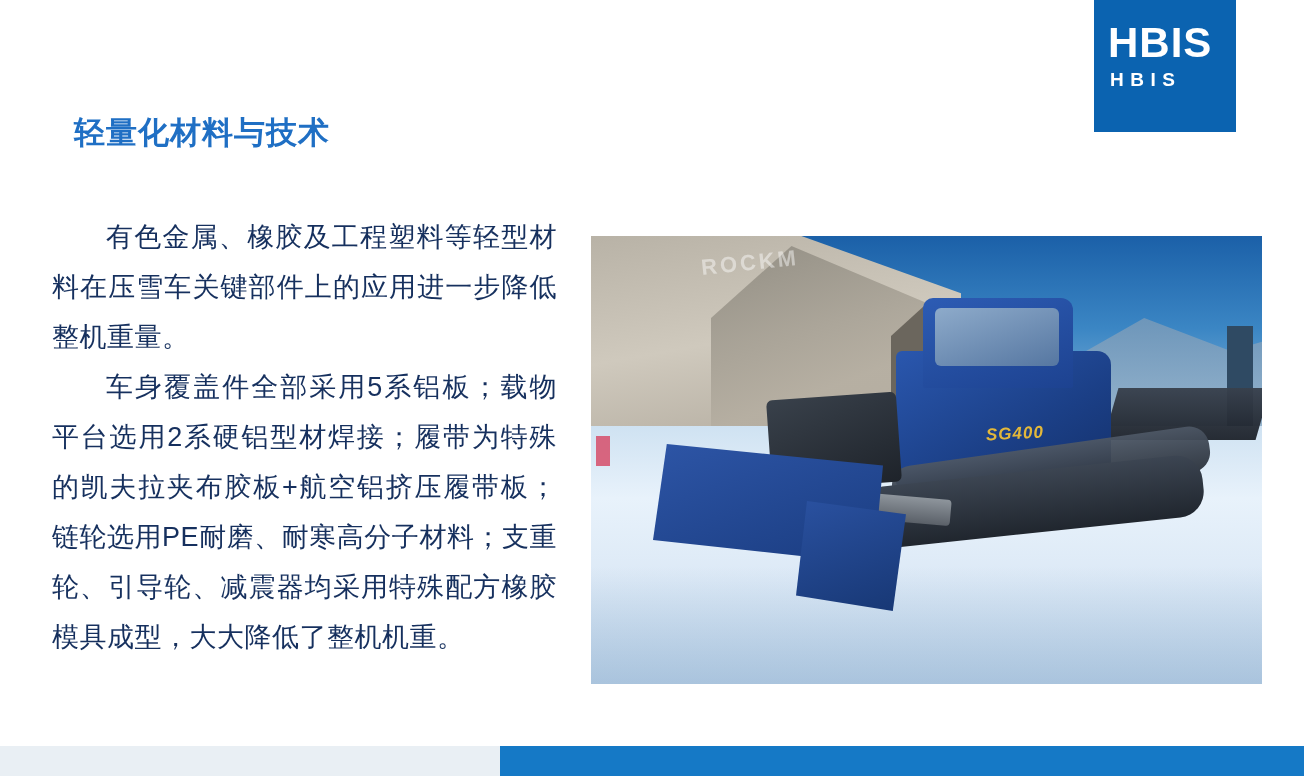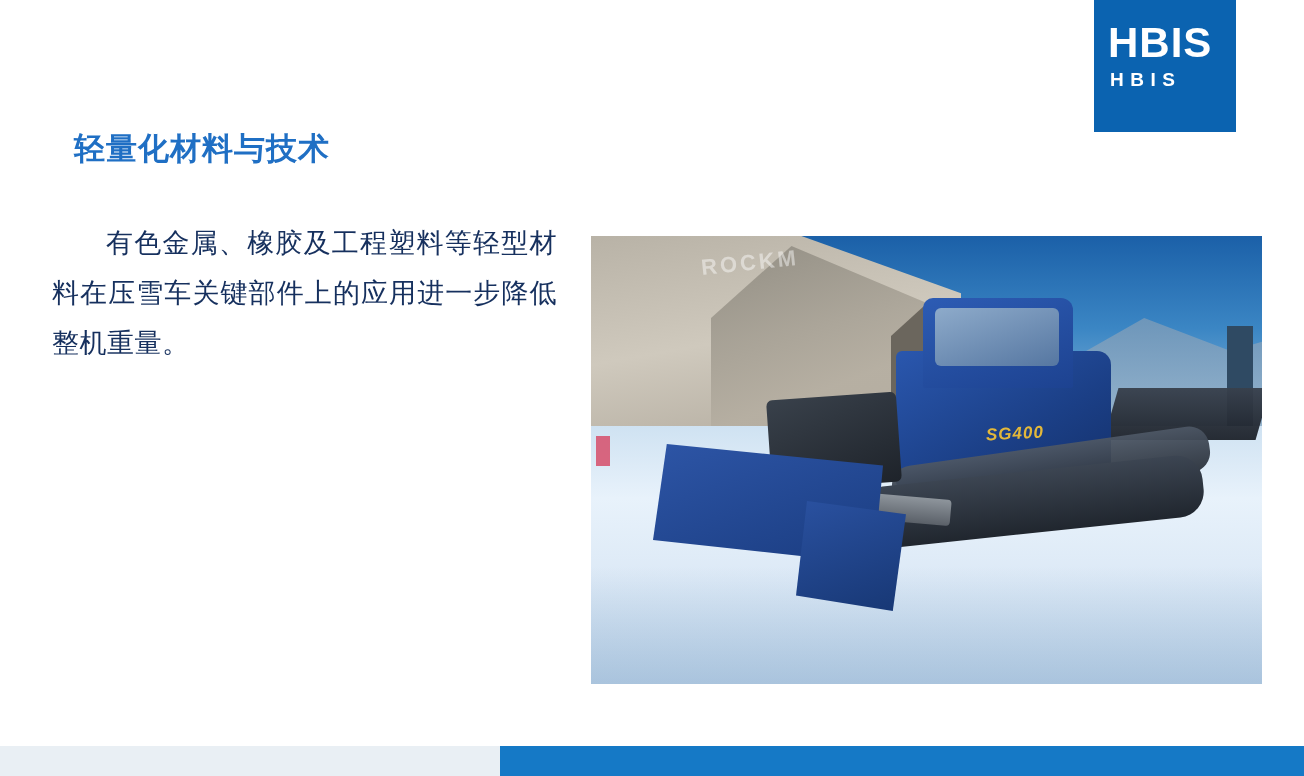--- a/index.html
+++ b/index.html
@@ -48,33 +48,33 @@
     font-size: 19px;
     font-weight: bold;
     letter-spacing: 6.5px;
     line-height: 1;
   }
 
   
   .title {
     position: absolute;
     left: 74px;
-    top: 128px;
+    top: 112px;
     font-size: 31px;
     font-weight: bold;
     color: #1f6fc4;
     letter-spacing: 1px;
     white-space: nowrap;
   }
 
   
   .body-text {
     position: absolute;
     left: 52px;
-    top: 218px;
+    top: 212px;
     width: 505px;
     color: #16305e;
     font-size: 27px;
     line-height: 50px;
     letter-spacing: 0.5px;
     text-align: justify;
     text-justify: inter-ideograph;
   }
   .body-text p {
     margin: 0 0 0 0;
@@ -292,20 +292,21 @@
 
   <div class="logo-box">
     <div class="logo-main">HBIS</div>
     <div class="logo-sub">HBIS</div>
   </div>
 
   <div class="title">轻量化材料与技术</div>
 
   <div class="body-text">
     <p>有色金属、橡胶及工程塑料等轻型材料在压雪车关键部件上的应用进一步降低整机重量。</p>
+    <p>车身覆盖件全部采用5系铝板；载物平台选用2系硬铝型材焊接；履带为特殊的凯夫拉夹布胶板+航空铝挤压履带板；链轮选用PE耐磨、耐寒高分子材料；支重轮、引导轮、减震器均采用特殊配方橡胶模具成型，大大降低了整机机重。</p>
   </div>
 
   <div class="photo">
     <div class="sky"></div>
     <div class="ridge-right"></div>
     <div class="mountain-left"></div>
     <div class="mountain-left2"></div>
     <div class="rockmark">ROCKM</div>
     <div class="building"></div>
     <div class="tower"></div>

